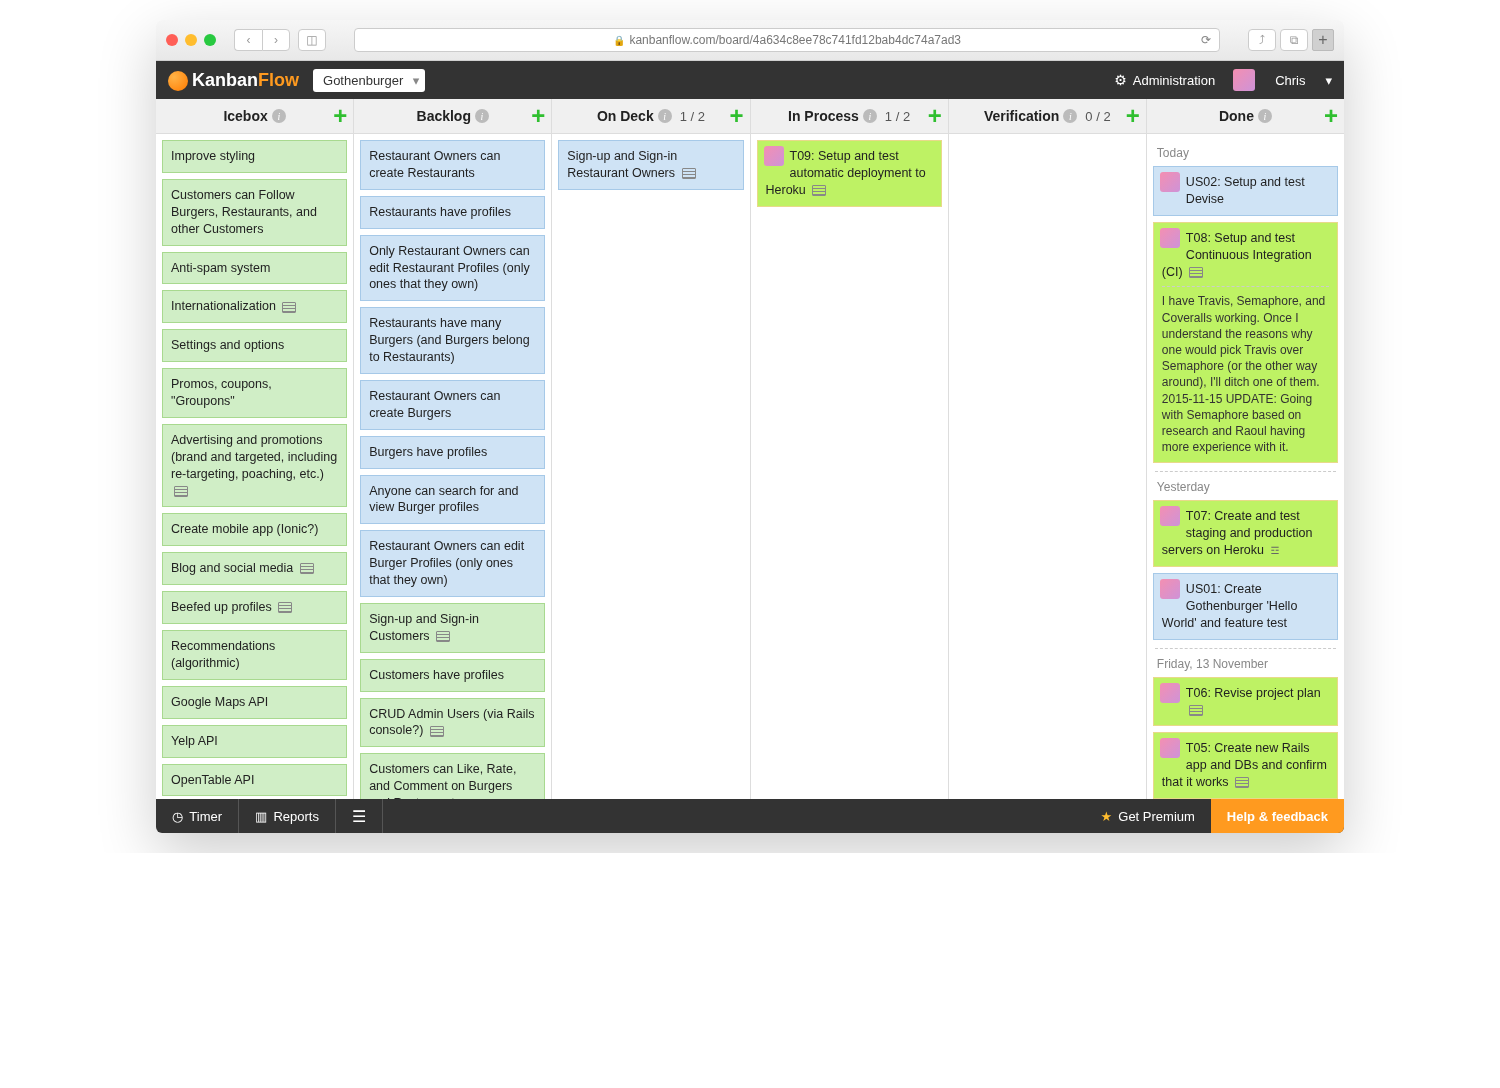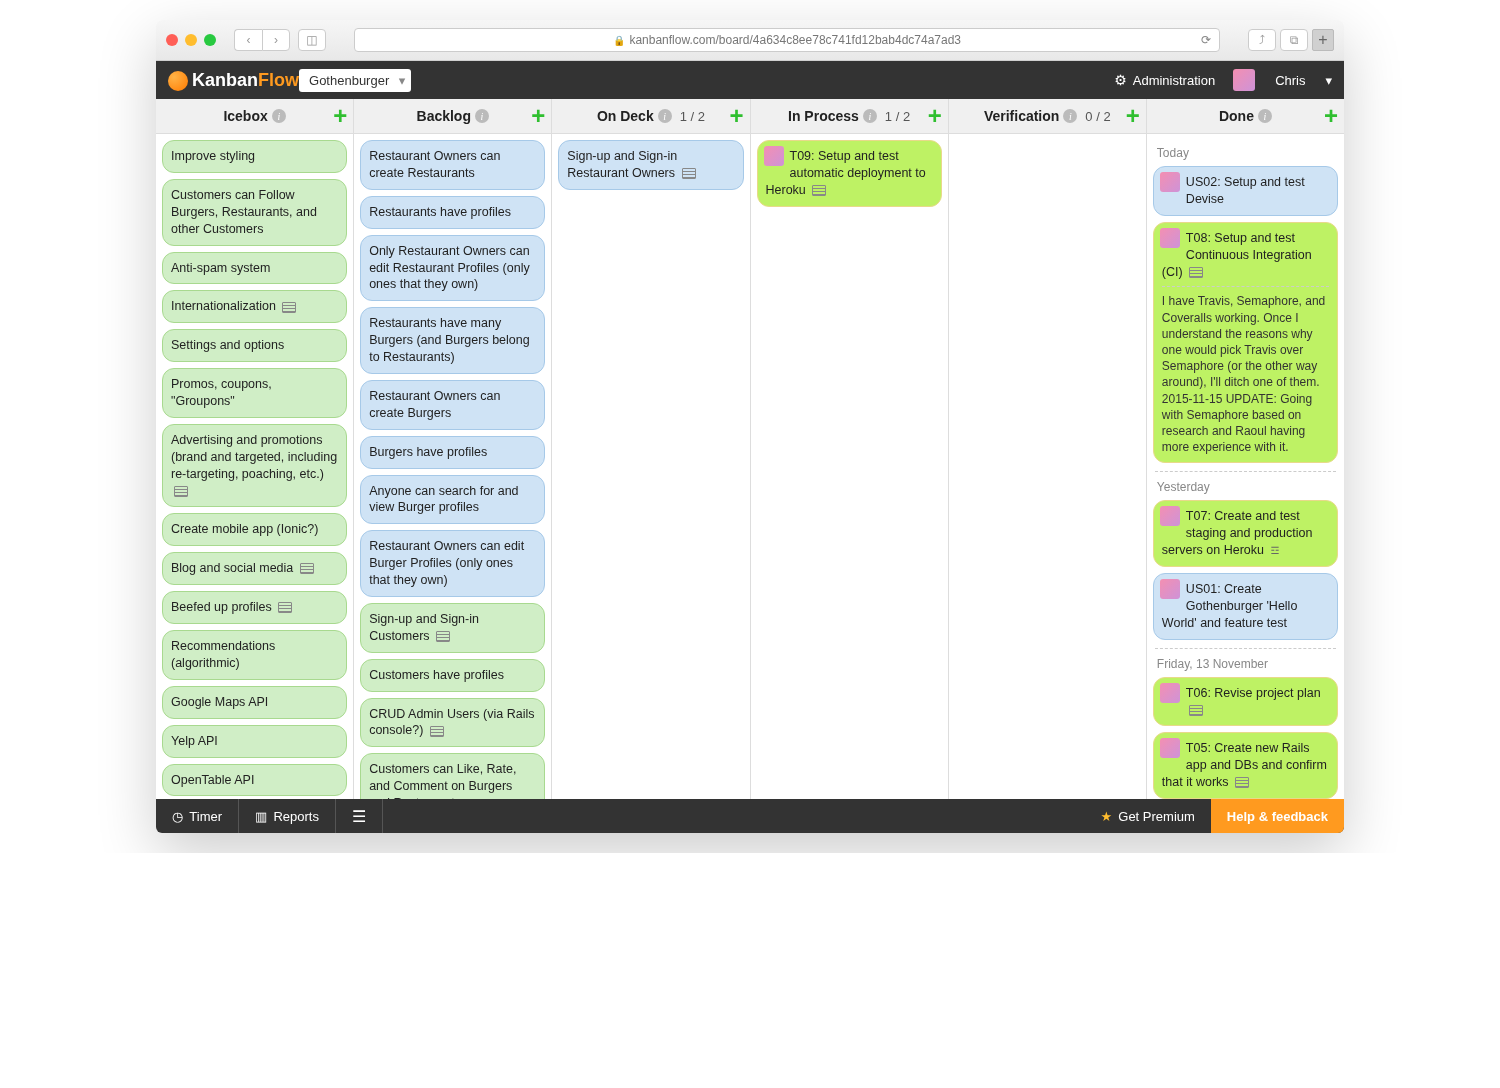--- a/index.html
+++ b/index.html
@@ -15,39 +15,39 @@
 .url-bar { flex:1; margin:0 20px; background:#fff; border:1px solid #ccc; border-radius:4px; height:24px; display:flex; align-items:center; justify-content:center; font-size:12px; color:#777; position:relative; }
 .url-bar .lock{margin-right:4px;font-size:10px}
 .reload{position:absolute;right:8px;color:#888}
 .chrome-end{display:flex;gap:4px}
 .plus-tab{width:22px;height:22px;background:#d0d0d0;border:1px solid #bbb;display:flex;align-items:center;justify-content:center;color:#666;border-radius:2px}
 
 .topbar { background:#333; height:38px; display:flex; align-items:center; padding:0 12px; color:#fff; }
 .logo { display:flex; align-items:flex-end; gap:4px; font-weight:bold; font-size:18px; }
 .logo-icon{width:20px;height:20px;border-radius:50%;background:radial-gradient(circle at 30% 30%,#ffb347,#ff7b00);position:relative}
 .logo .orange{color:#ff9a1f}.logo .white{color:#fff}
-.board-select { background:#fff; color:#333; padding:4px 22px 4px 10px; border-radius:3px; font-size:13px; position:relative; }
+.board-select { margin-left:14px; background:#fff; color:#333; padding:4px 22px 4px 10px; border-radius:3px; font-size:13px; position:relative; }
 .board-select::after{content:"▾";position:absolute;right:6px;color:#888}
 .spacer{flex:1}
 .admin { display:flex; align-items:center; gap:6px; font-size:13px; margin-right:18px; cursor:pointer; }
 .gear{font-size:14px}
 .user { display:flex; align-items:center; gap:20px; font-size:13px; cursor:pointer; }
 .avatar-sm{width:22px;height:22px;border-radius:3px;background:linear-gradient(135deg,#f48fb1,#ce93d8)}
 
 .board { display:flex; background:#fff; height:700px; }
 .col { flex:1; border-right:1px solid #ddd; display:flex; flex-direction:column; min-width:0; }
 .col:last-child{border-right:0}
 .col-h { background:#f0f0f0; border-bottom:1px solid #ddd; padding:9px 8px; display:flex; align-items:center; justify-content:center; position:relative; }
 .col-h .title{font-weight:bold; font-size:14px; color:#222}
 .col-h .info{margin-left:4px;width:14px;height:14px;border-radius:50%;background:#bbb;color:#fff;font-size:10px;display:inline-flex;align-items:center;justify-content:center;font-style:italic;font-family:serif}
 .col-h .wip{margin-left:8px;font-size:13px;color:#555}
 .col-h .add{position:absolute;right:6px;color:#2fbf2f;font-size:24px;font-weight:bold;cursor:pointer;line-height:1}
 .col-body{flex:1;overflow-y:auto;padding:6px}
 
-.card { border-radius:12px; padding:7px 8px; margin-bottom:6px; font-size:12.5px; line-height:1.35; color:#222; position:relative; cursor:pointer; }
+.card { border-radius:0; padding:7px 8px; margin-bottom:6px; font-size:12.5px; line-height:1.35; color:#222; position:relative; cursor:pointer; }
 .card.green{background:#d0eec6;border:1px solid #a8d98f}
 .card.blue{background:#cfe3f5;border:1px solid #a6c9e8}
 .card.yellow{background:#bef264;border:1px solid #e8d98a}
 .note-icon{display:inline-block;width:14px;height:11px;border:1px solid #888;border-radius:1px;margin-left:3px;vertical-align:middle;background:repeating-linear-gradient(#888 0 1px,transparent 1px 3px);background-size:100% 3px;background-position:0 2px}
 .subtask-icon{display:inline-block;font-size:10px;color:#666;margin-left:3px}
 .card .av{width:20px;height:20px;border-radius:3px;background:linear-gradient(135deg,#f48fb1,#ce93d8);float:left;margin:-2px 6px 2px -2px}
 .card .desc{border-top:1px dashed #ccc;margin-top:6px;padding-top:6px;font-size:12px;color:#333}
 .day-lbl{font-size:12px;color:#888;margin:6px 0 6px 4px}
 .day-sep{border-top:1px dashed #ccc;margin:8px 2px}
 

